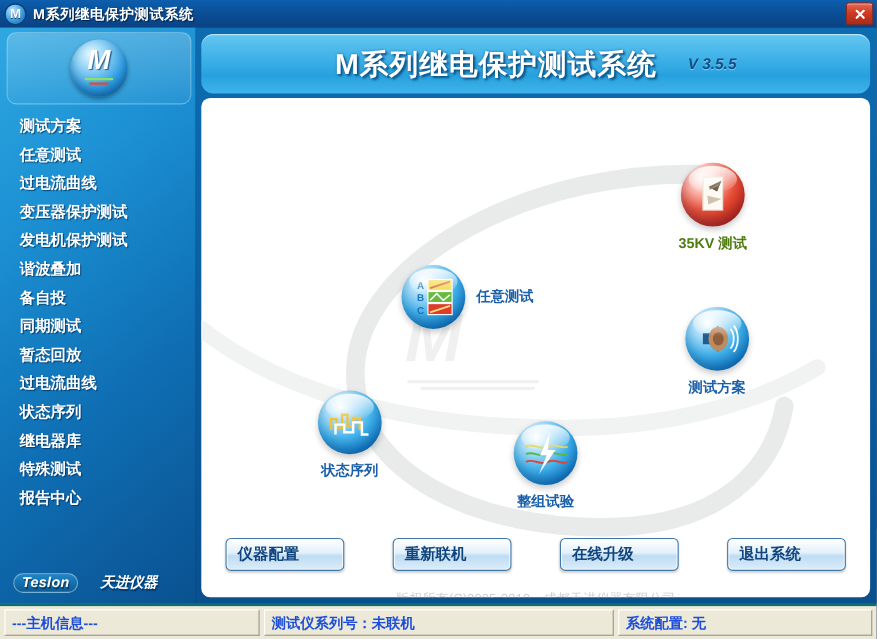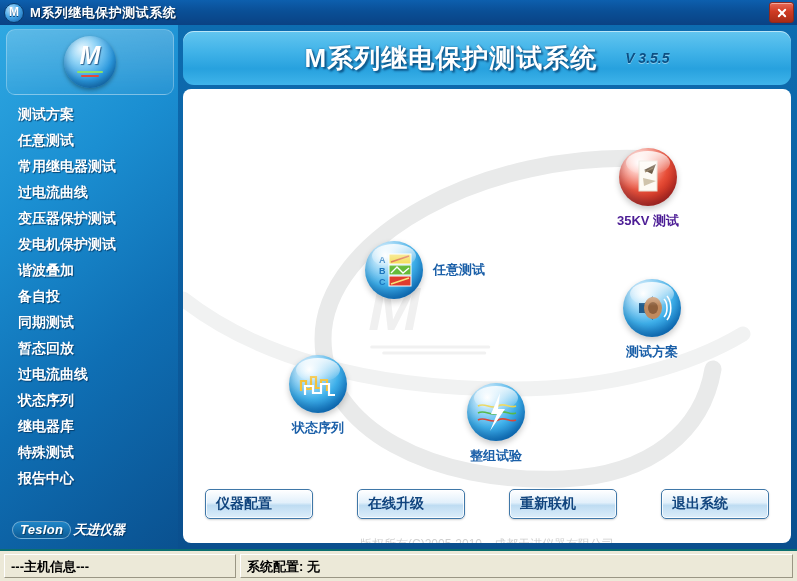--- a/index.html
+++ b/index.html
@@ -53,21 +53,21 @@
   .sb-logo .bar1,.sb-logo .bar2{position:absolute;left:13px;width:26px;height:2px;border-radius:1px;}
   .sb-logo .bar1{top:35px;background:#8ce06a;}
   .sb-logo .bar2{top:39px;background:#e04a3a;width:18px;left:17px;}
 
   .sb-items{position:absolute;left:0;top:76px;width:178px;}
   .sb-item{height:26px;line-height:26px;padding-left:18px;
     color:#ffffff;font-size:14px;font-weight:bold;white-space:nowrap;
     text-shadow:1px 1px 1px rgba(0,45,85,.75);cursor:pointer;}
 
   .sb-brand{position:absolute;left:12px;bottom:8px;width:156px;height:22px;
-    display:flex;align-items:center;gap:2px;}
+    display:flex;align-items:center;gap:20px;}
   .sb-brand .tes{font-size:13px;font-weight:bold;font-style:italic;color:#ffffff;
     background:linear-gradient(180deg,#1f86c8,#0c5b96);
     border:1px solid rgba(255,255,255,.4);border-radius:9px;
     padding:0 7px;line-height:16px;text-shadow:1px 1px 0 rgba(0,0,0,.4);
     letter-spacing:.3px;}
   .sb-brand .cn{font-size:13px;font-weight:bold;color:#ffffff;font-style:italic;
     text-shadow:1px 1px 1px rgba(0,40,80,.7);}
 
   
   .main{position:absolute;left:178px;top:25px;width:619px;height:524px;
@@ -95,21 +95,21 @@
 
   .ico{position:absolute;width:120px;text-align:center;cursor:pointer;}
   .ball{width:58px;height:58px;border-radius:50%;margin:0 auto;position:relative;
     background:radial-gradient(circle at 35% 25%,#ffffff 0%,#bfe6fb 18%,#3fb0ea 52%,#0b6fbe 82%,#064f8e 100%);
     box-shadow:0 3px 6px rgba(0,0,0,.22),inset 0 -6px 10px rgba(0,45,90,.25);}
   .ball::after{content:"";position:absolute;left:12%;top:5%;width:76%;height:42%;
     border-radius:50%;background:linear-gradient(180deg,rgba(255,255,255,.85),rgba(255,255,255,0));}
   .ball.red{background:radial-gradient(circle at 35% 25%,#ffffff 0%,#ffd2cc 16%,#e8503a 50%,#bf1b0b 82%,#8d1405 100%);}
   .ico .lbl{margin-top:6px;font-size:13px;font-weight:bold;color:#1a5fa8;white-space:nowrap;
     text-shadow:0 1px 0 rgba(255,255,255,.8);}
-  .ico .lbl.red{color:#4c1d95;}
+  .ico .lbl.red{color:#4d7c0f;}
   .ico.horiz{display:flex;align-items:center;width:auto;gap:10px;}
   .ico.horiz .lbl{margin-top:0;}
   .glyph{position:absolute;left:0;top:0;width:58px;height:58px;}
 
   .buttons{position:absolute;left:0;top:400px;width:608px;
     display:flex;justify-content:center;gap:44px;}
   .btn{min-width:86px;padding:5px 10px;border-radius:5px;
     border:1px solid #3f77a8;
     background:linear-gradient(180deg,#ffffff 0%,#e2f0fb 45%,#bedcf2 55%,#dcedfa 100%);
     box-shadow:0 1px 2px rgba(0,0,0,.18),inset 0 0 0 1px rgba(255,255,255,.8);
@@ -118,21 +118,21 @@
 
   .copyright{position:absolute;left:0;top:447px;width:608px;text-align:center;
     font-size:12px;color:#cfcfcf;}
 
   
   .statusbar{position:absolute;left:0;top:549px;width:797px;height:32px;
     background:#ece9d8;border-top:2px solid #0b6f6f;
     display:flex;align-items:center;padding:3px 4px;box-sizing:border-box;gap:4px;}
   .sb-cell{height:24px;line-height:24px;padding:0 6px;box-sizing:border-box;
     background:#ece9d8;border:1px solid #ffffff;border-right-color:#9a9684;border-bottom-color:#9a9684;
-    font-size:13px;font-weight:bold;color:#000000;white-space:nowrap;overflow:hidden;}
+    font-size:13px;font-weight:bold;color:#1d4ed8;white-space:nowrap;overflow:hidden;}
   .sb-cell.c1{width:232px;}
   .sb-cell.c2{width:318px;}
   .sb-cell.c3{flex:1;}
 </style>
 </head>
 <body>
 
 <div id="app">
 
   <div class="titlebar">
@@ -147,21 +147,20 @@
       <div class="sb-logo">
         <div class="m">M</div>
         <div class="bar1"></div>
         <div class="bar2"></div>
       </div>
     </div>
 
     <div class="sb-items">
       <div class="sb-item">测试方案</div>
       <div class="sb-item">任意测试</div>
-      <div class="sb-item">常用继电器测试</div>
       <div class="sb-item">过电流曲线</div>
       <div class="sb-item">变压器保护测试</div>
       <div class="sb-item">发电机保护测试</div>
       <div class="sb-item">谐波叠加</div>
       <div class="sb-item">备自投</div>
       <div class="sb-item">同期测试</div>
       <div class="sb-item">暂态回放</div>
       <div class="sb-item">过电流曲线</div>
       <div class="sb-item">状态序列</div>
       <div class="sb-item">继电器库</div>
@@ -256,27 +255,28 @@
             <path d="M11 30 C18 26 24 34 31 30 C38 26 43 33 49 30" stroke="#57b84a" stroke-width="1.7" fill="none"></path>
             <path d="M11 37 C18 33 24 41 31 37 C38 33 43 40 49 37" stroke="#d8473a" stroke-width="1.7" fill="none"></path>
             <path d="M33 10 L24 31 L30 31 L23 48 L38 26 L31 26 Z" fill="#ffffff"></path>
           </svg>
         </div>
         <div class="lbl">整组试验</div>
       </div>
 
       <div class="buttons">
         <div class="btn">仪器配置</div>
+        <div class="btn">重新联机</div>
         <div class="btn">在线升级</div>
-        <div class="btn">重新联机</div>
         <div class="btn">退出系统</div>
       </div>
 
       <div class="copyright">版权所有(C)2005-2010　成都天进仪器有限公司</div>
     </div>
   </div>
 
   <div class="statusbar">
     <div class="sb-cell c1">---主机信息---</div>
+    <div class="sb-cell c2">测试仪系列号：未联机</div>
     <div class="sb-cell c3">系统配置: 无</div>
   </div>
 
 </div>
 
 </body></html>

